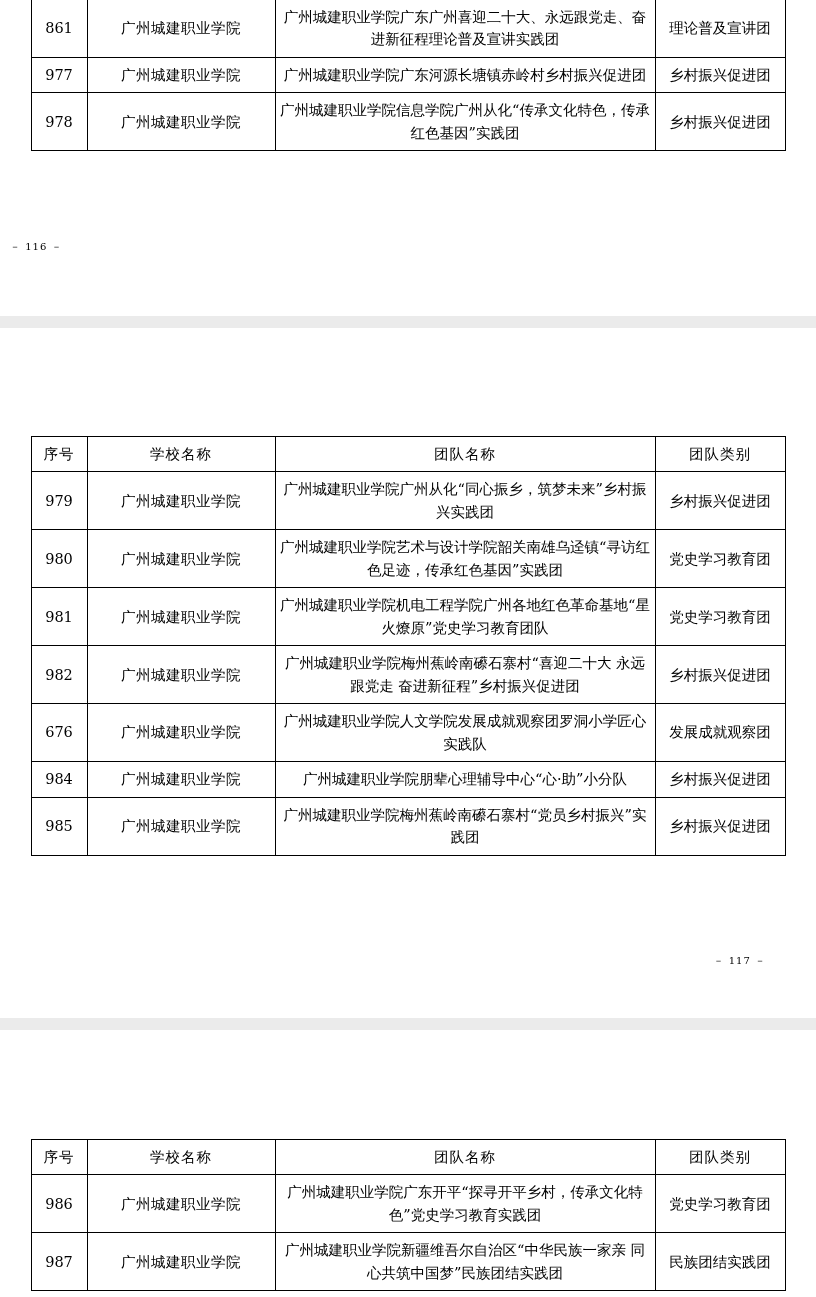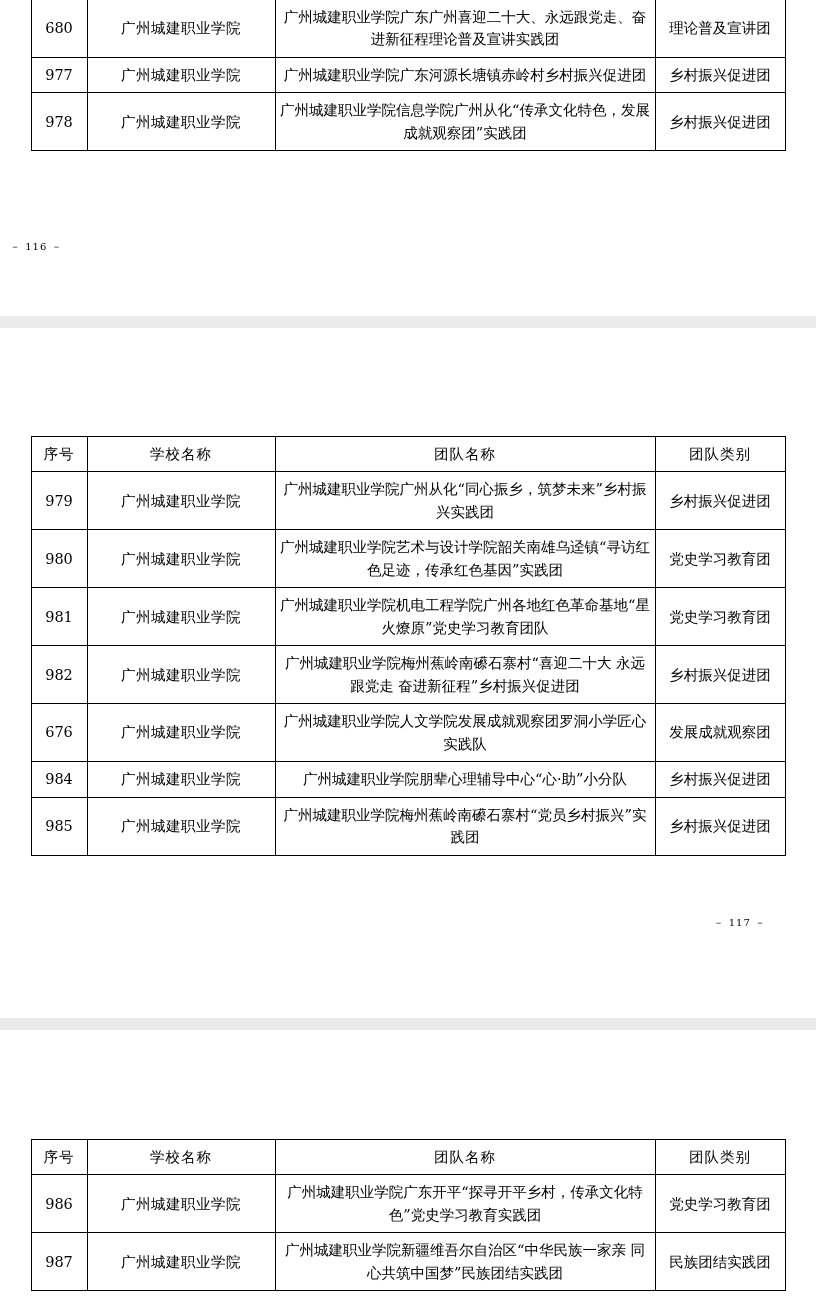--- a/index.html
+++ b/index.html
@@ -104,35 +104,35 @@
   <div class="frag-top">
     <table class="doc-table">
       <colgroup>
         <col class="col-seq">
           <col class="col-school">
           <col class="col-team">
           <col class="col-cat">
       </colgroup>
       <tbody>
         <tr>
-          <td class="seq">680</td>
+          <td class="seq">861</td>
           <td class="school">广州城建职业学院</td>
           <td class="team">广州城建职业学院广东广州喜迎二十大、永远跟党走、奋进新征程理论普及宣讲实践团</td>
           <td class="cat">理论普及宣讲团</td>
         </tr>
         <tr>
           <td class="seq">977</td>
           <td class="school">广州城建职业学院</td>
           <td class="team">广州城建职业学院广东河源长塘镇赤岭村乡村振兴促进团</td>
           <td class="cat">乡村振兴促进团</td>
         </tr>
         <tr>
           <td class="seq">978</td>
           <td class="school">广州城建职业学院</td>
-          <td class="team">广州城建职业学院信息学院广州从化“传承文化特色，发展成就观察团”实践团</td>
+          <td class="team">广州城建职业学院信息学院广州从化“传承文化特色，传承红色基因”实践团</td>
           <td class="cat">乡村振兴促进团</td>
         </tr>
       </tbody>
     </table>
   </div>
 
   <div class="page-number pg-left" style="top:240px;">－ 116 －</div>
 
   <div class="separator" style="top:316px;"></div>
 
@@ -192,21 +192,21 @@
         <tr>
           <td class="seq">985</td>
           <td class="school">广州城建职业学院</td>
           <td class="team">广州城建职业学院梅州蕉岭南礤石寨村“党员乡村振兴”实践团</td>
           <td class="cat">乡村振兴促进团</td>
         </tr>
       </tbody>
     </table>
   </div>
 
-  <div class="page-number pg-right" style="top:916px;">－ 117 －</div>
+  <div class="page-number pg-right" style="top:954px;">－ 117 －</div>
 
   <div class="separator" style="top:1018px;"></div>
 
   <div style="position:absolute; top:1139px; left:0; width:816px;">
     <table class="doc-table">
       <colgroup>
         <col class="col-seq">
           <col class="col-school">
           <col class="col-team">
           <col class="col-cat">

